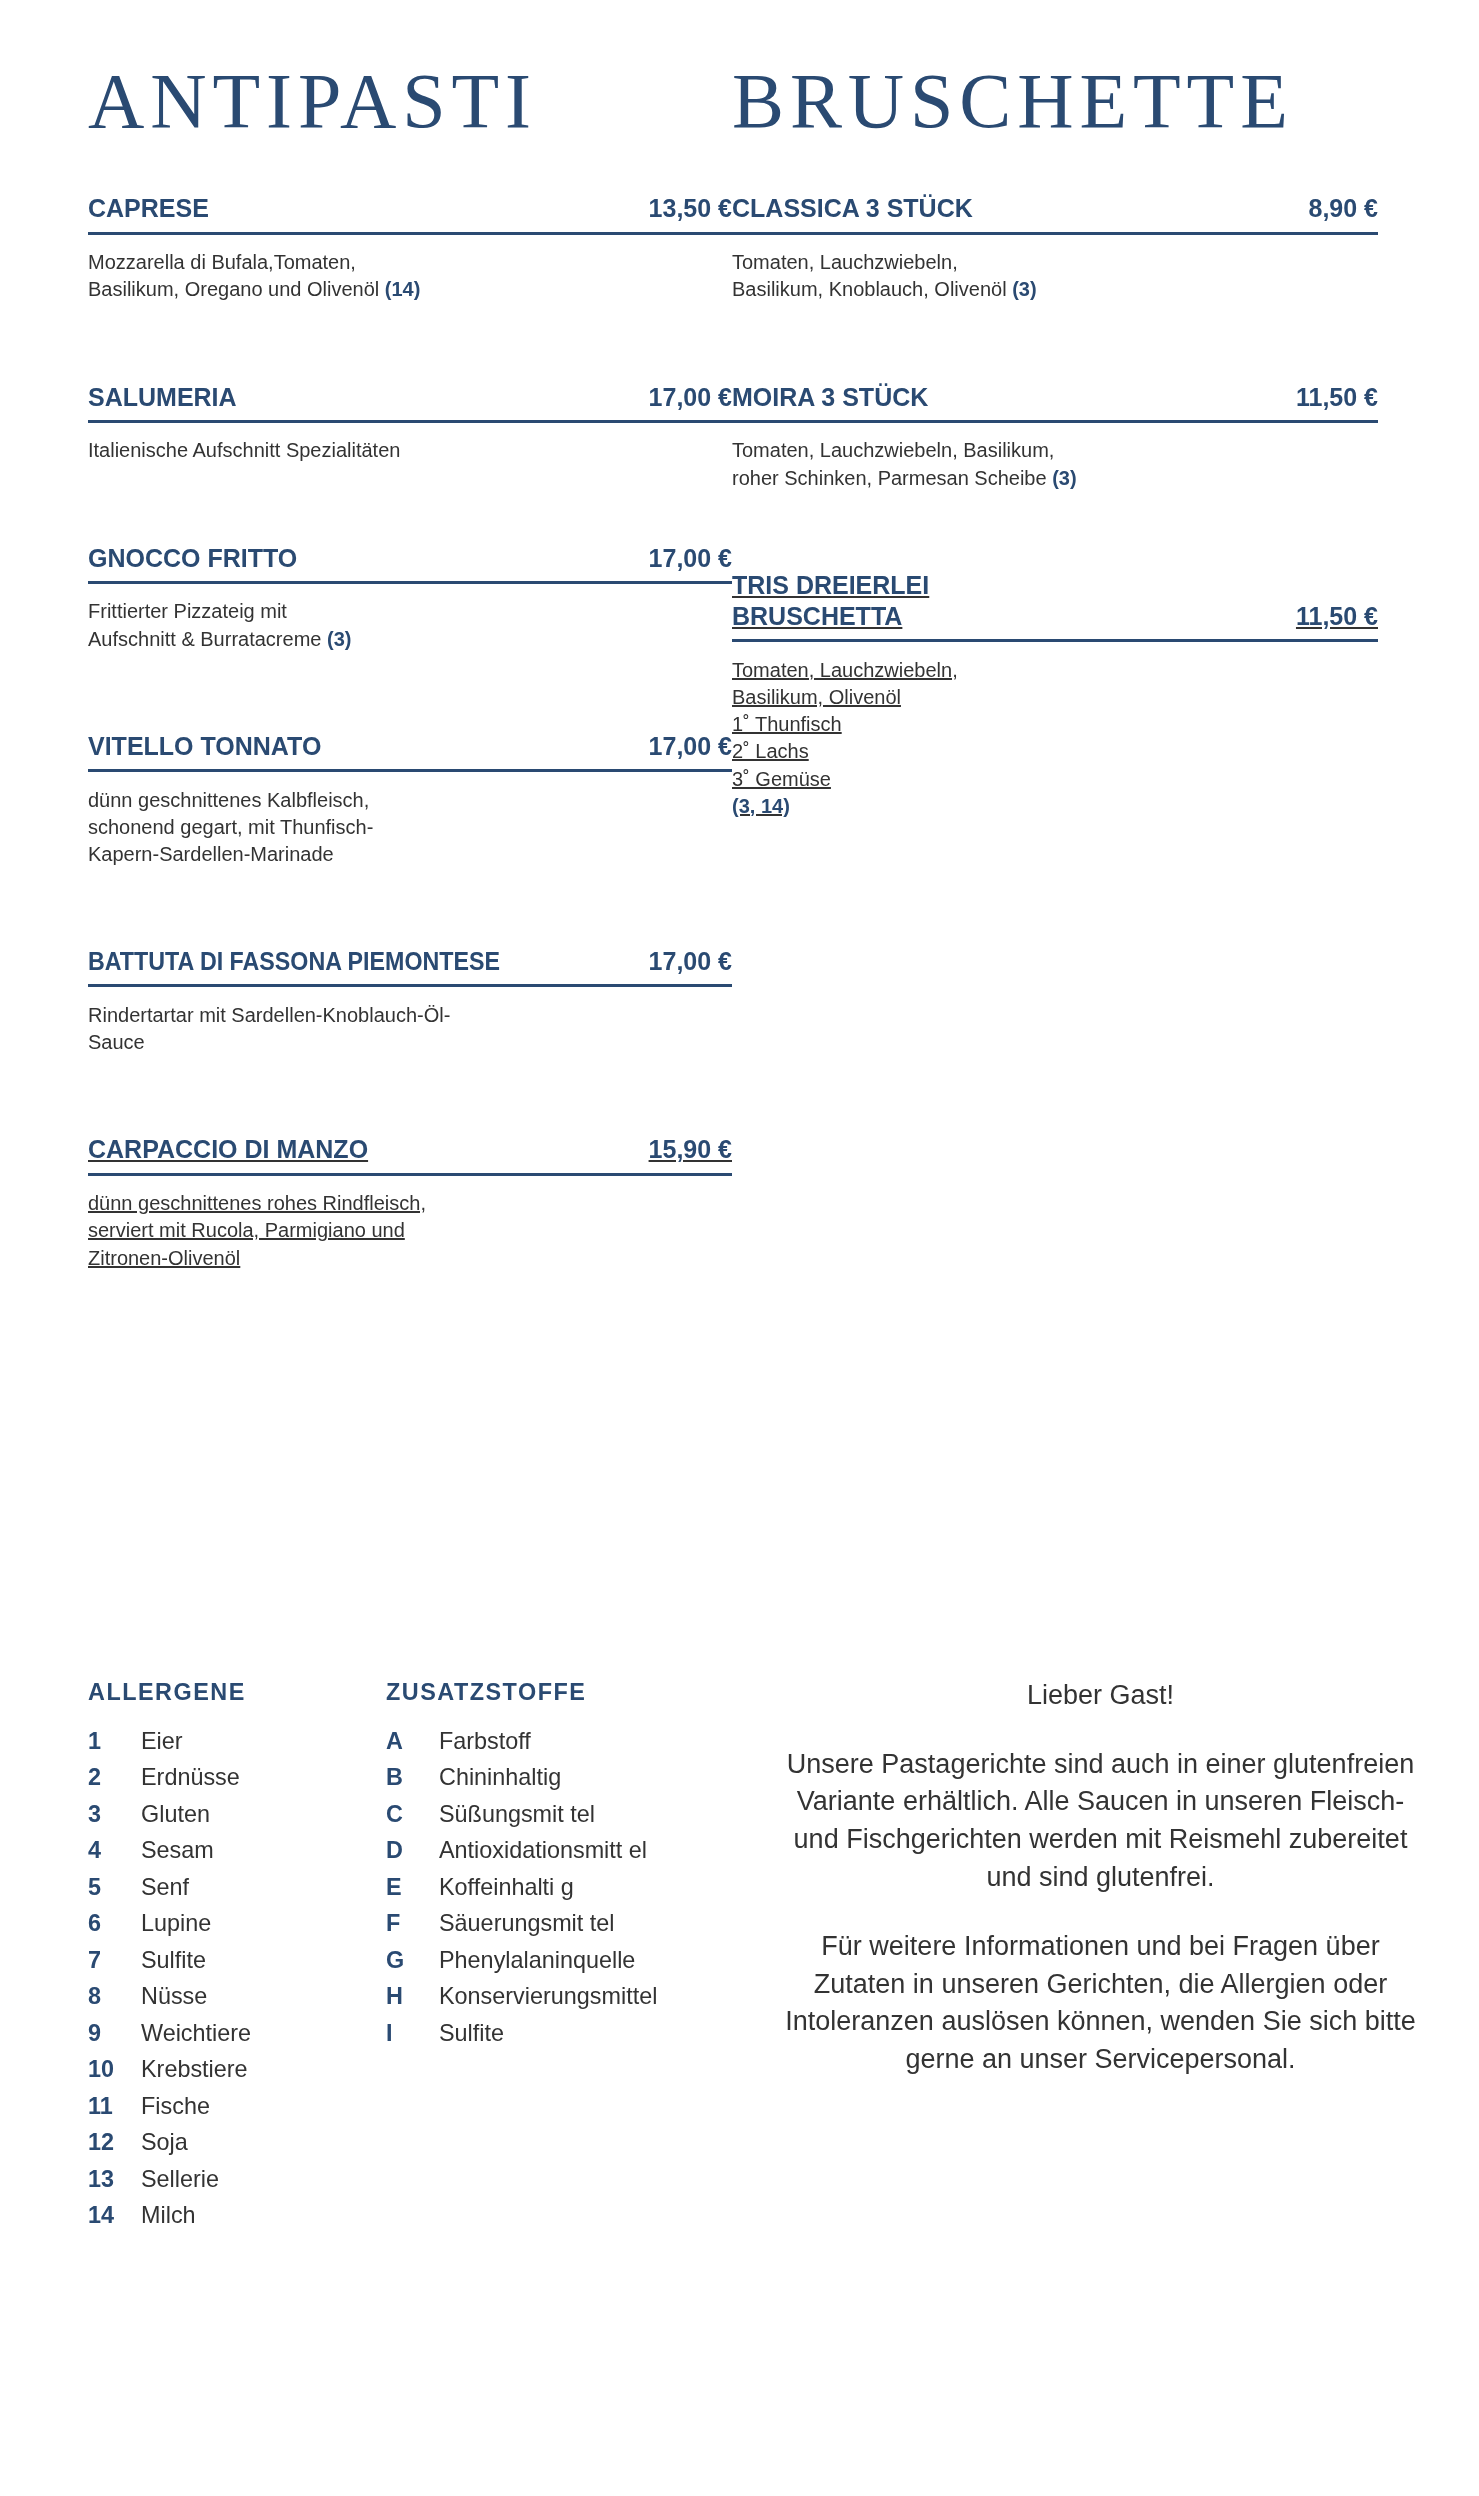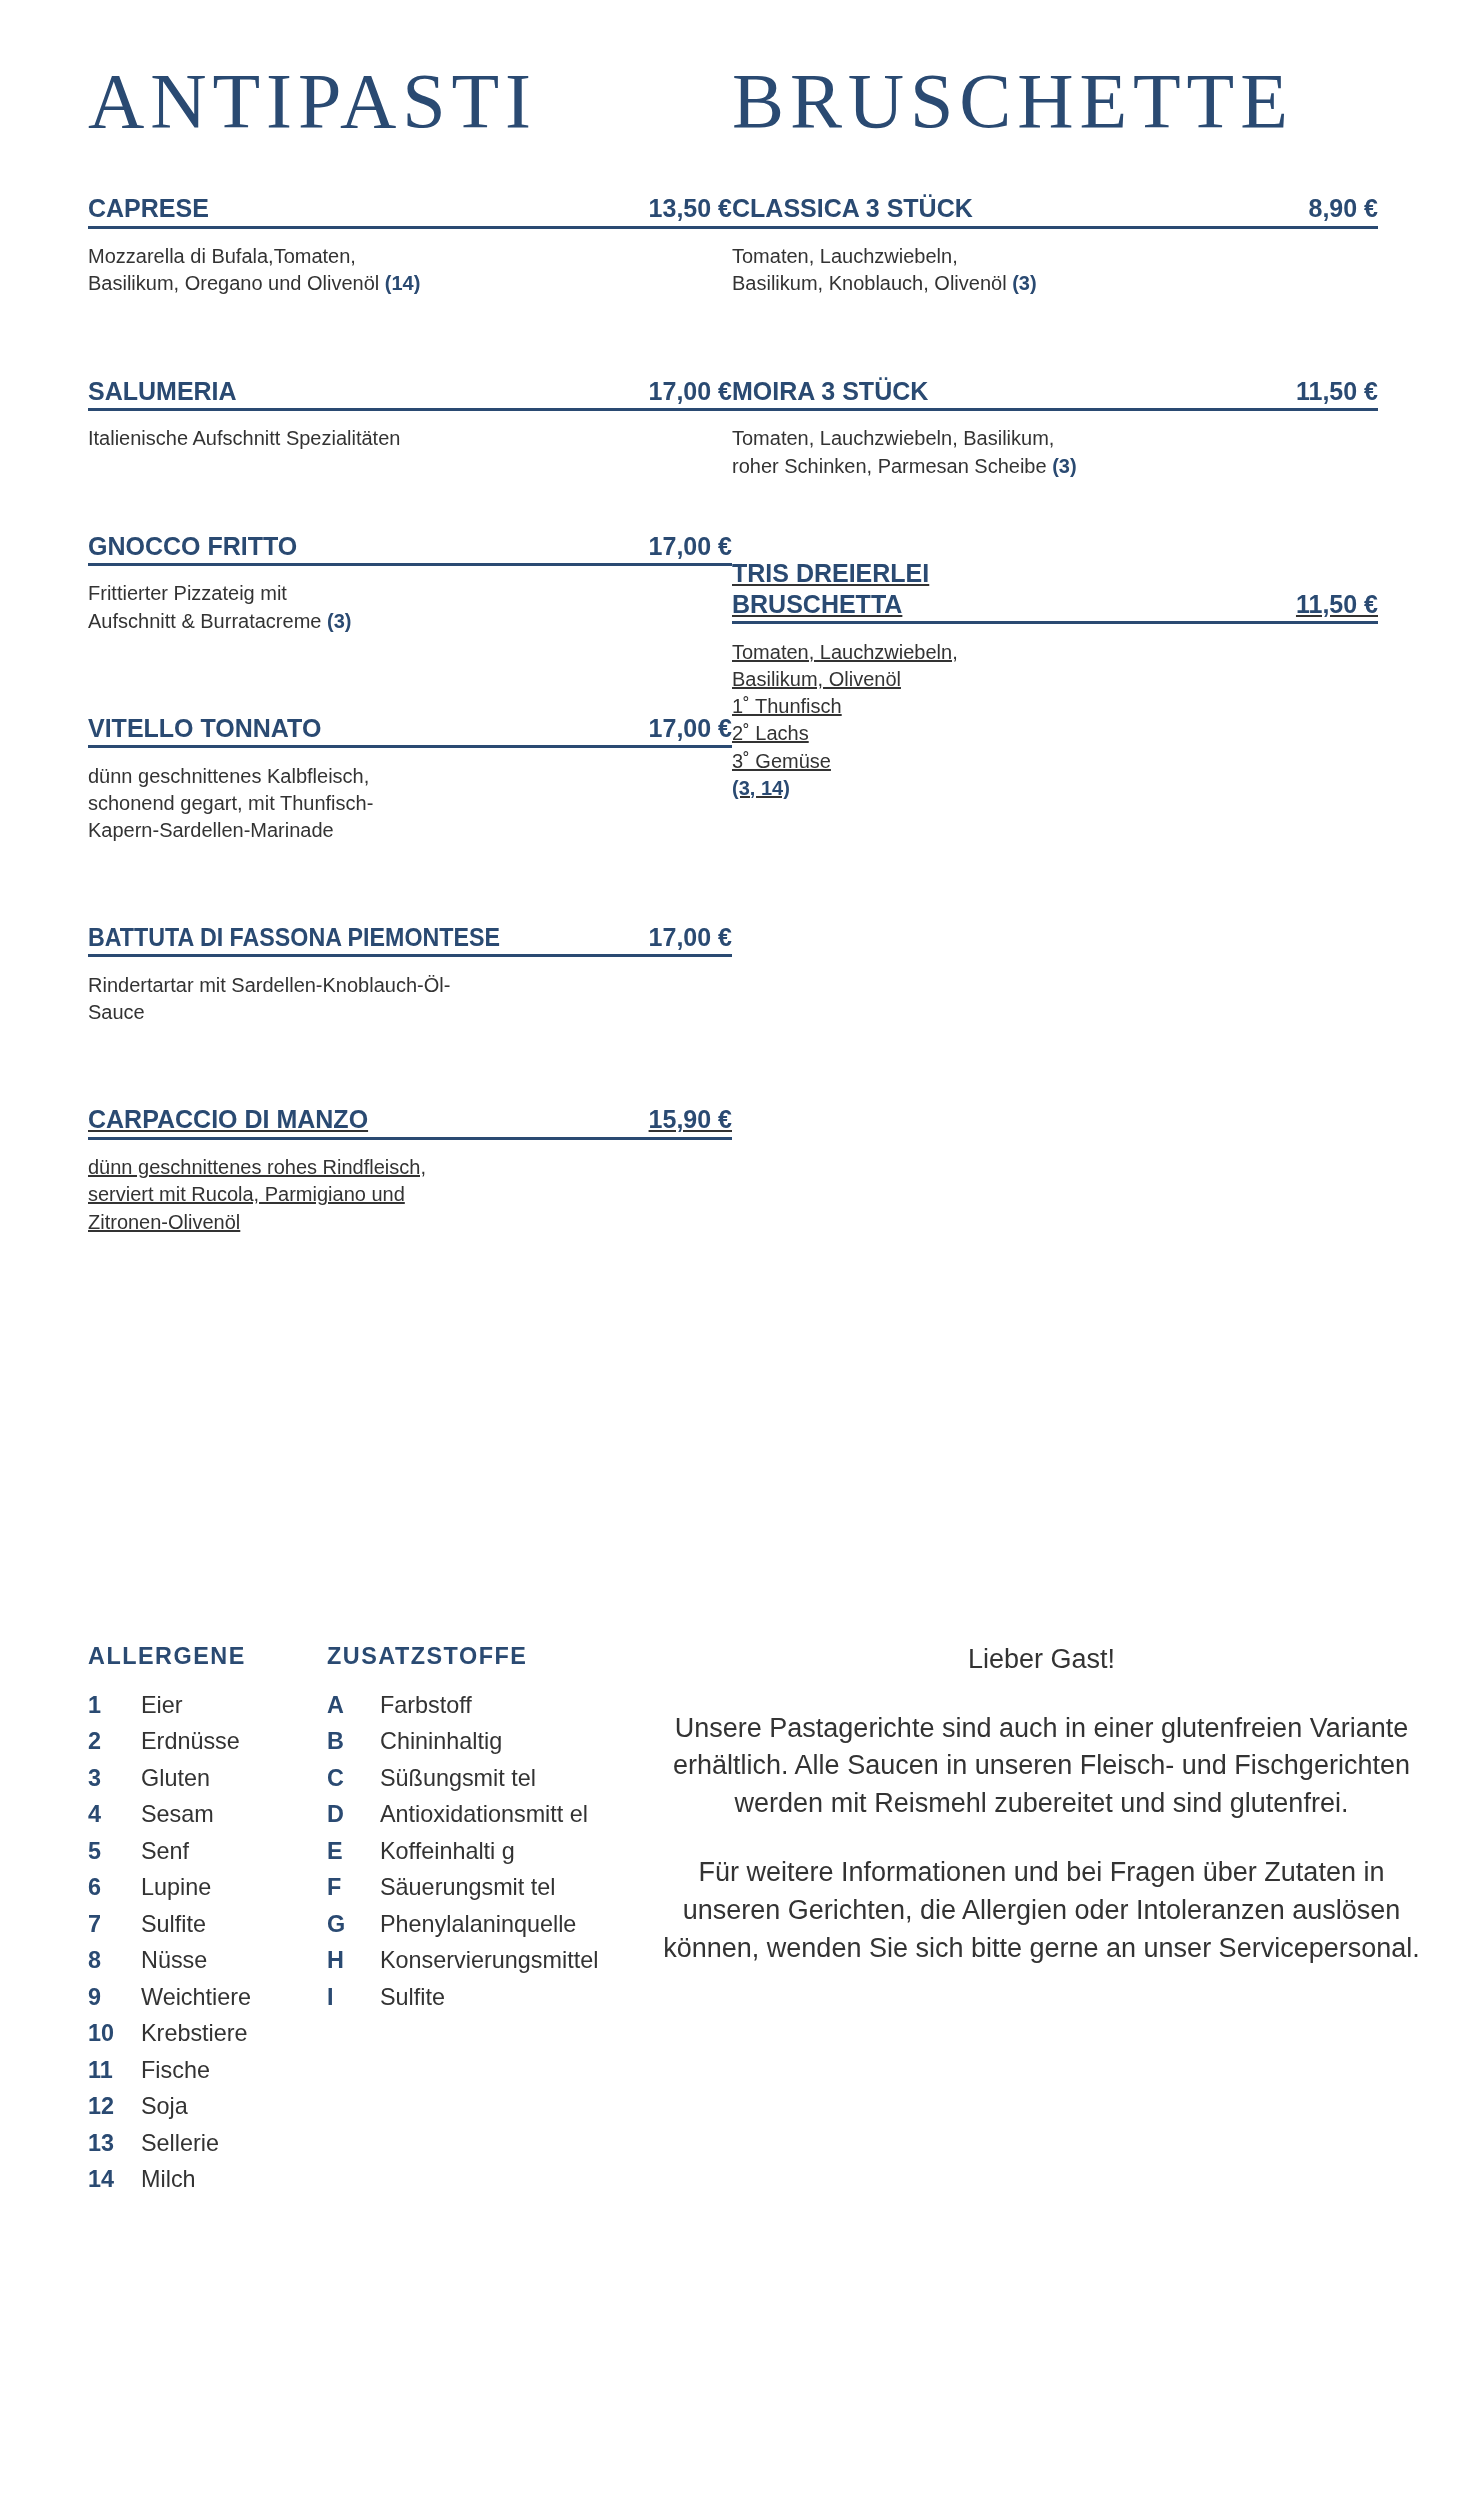--- a/index.html
+++ b/index.html
@@ -32,21 +32,21 @@
     color:var(--accent);
     margin:0 0 49px 0;
     white-space:nowrap;
   }
   .menu-item{margin-bottom:78px;}
   .menu-item:last-child{margin-bottom:0;text-decoration:underline;}
   .item-head{
     display:flex;
     justify-content:space-between;
     align-items:flex-end;
-    padding-bottom:1px;
+    padding-bottom:7px;
     border-bottom:3.9px solid var(--accent);
     color:var(--accent);
     font-weight:700;
     font-size:25px;
     line-height:1.25;
   }
   .item-name{margin-right:17.6px;}
   .item-name.condensed{
     transform:scaleX(0.93);
     transform-origin:left bottom;
@@ -60,20 +60,21 @@
     color:var(--body-text);
   }
   .allergen-ref{
     color:var(--accent);
     font-weight:700;
   }
   .footer{
     margin-top:405px;
     display:grid;
     grid-template-columns:239px 336px 1fr;
+    column-gap:59px;
   }
   .f-title{
     color:var(--accent);
     font-weight:700;
     font-size:23.4px;
     letter-spacing:1.5px;
     margin-bottom:15.6px;
     line-height:1.3;
   }
   .legend-row{

